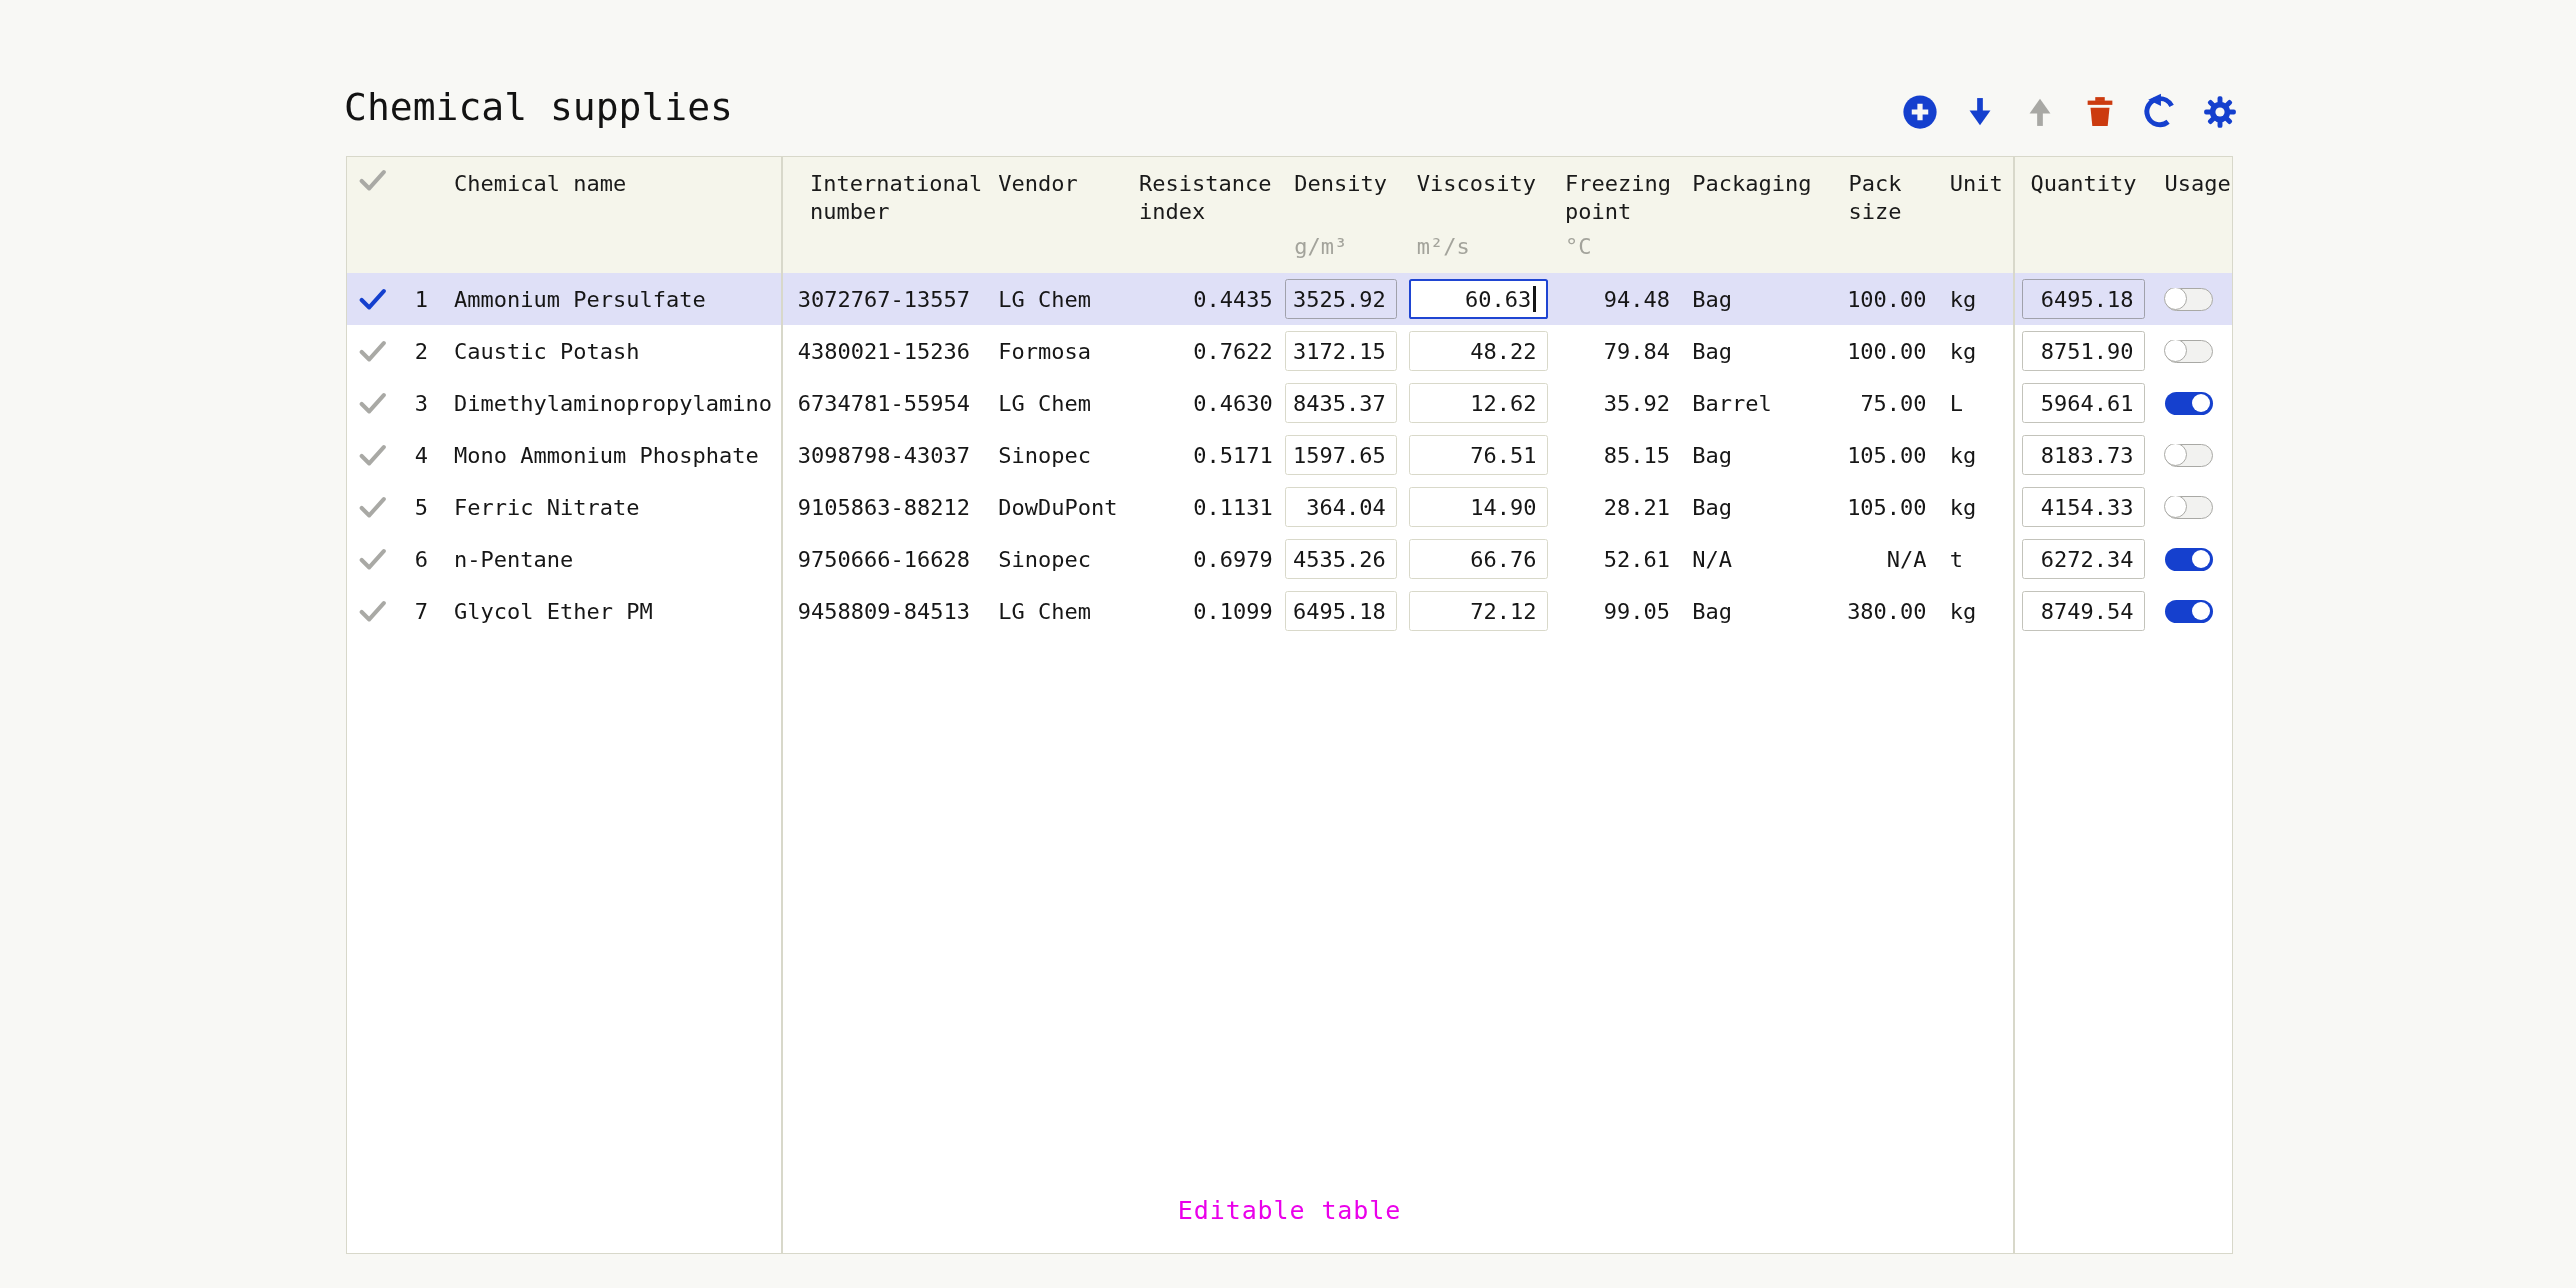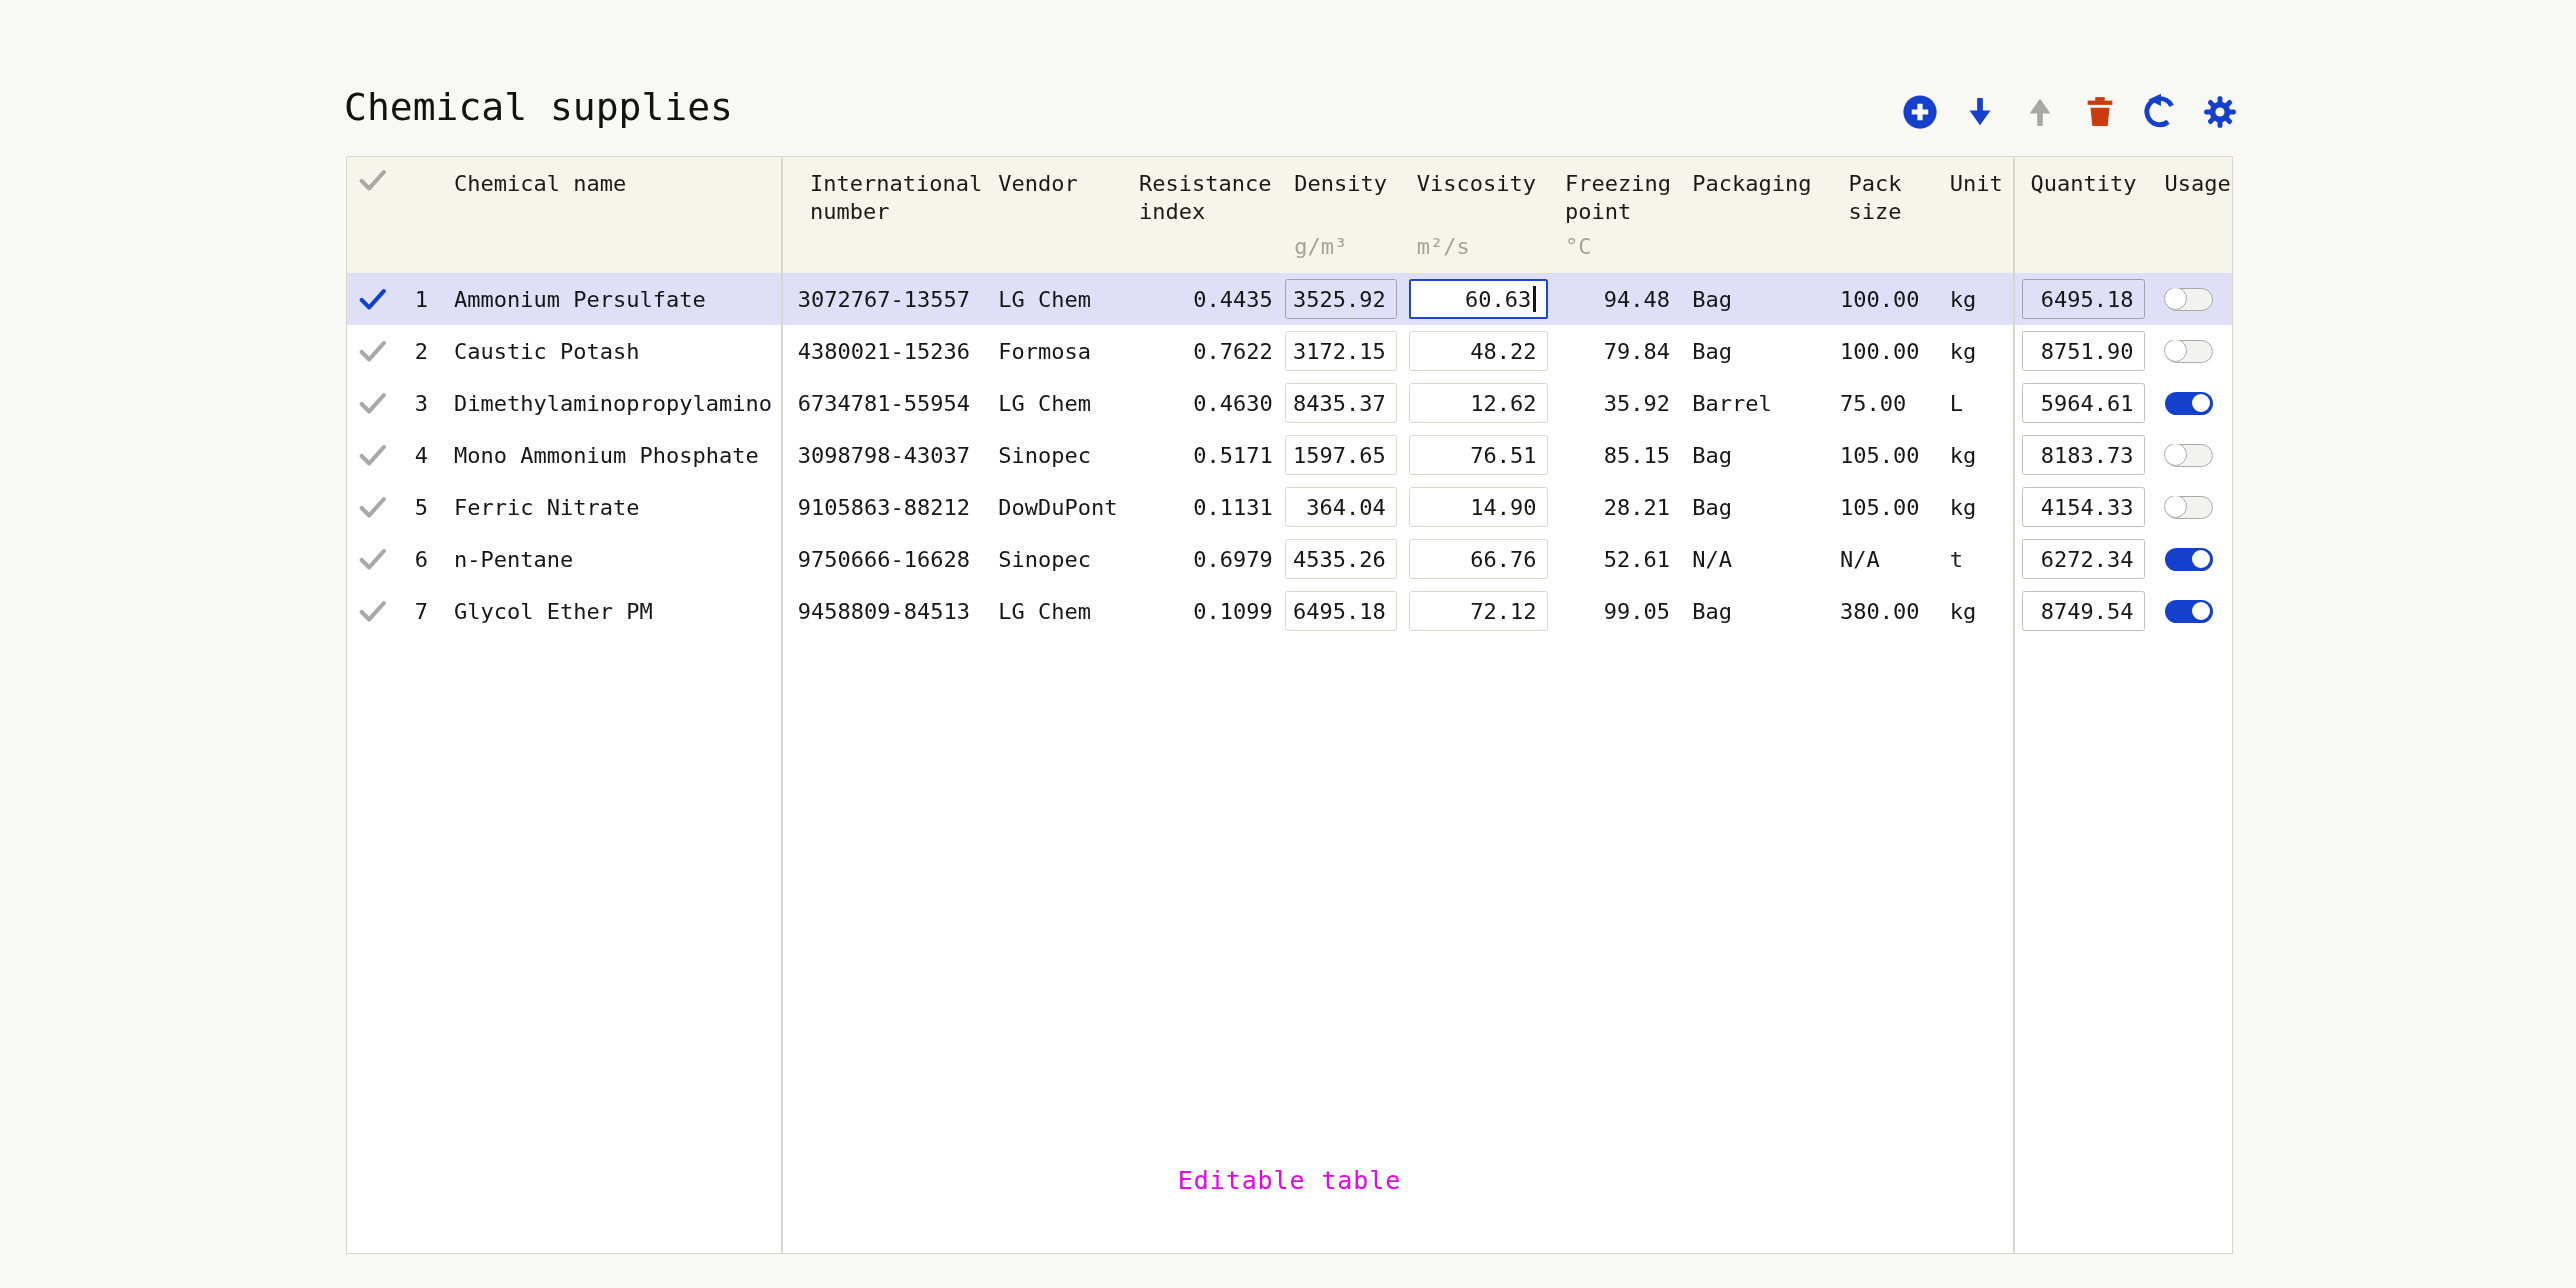--- a/index.html
+++ b/index.html
@@ -75,21 +75,21 @@
   .tr{height:52px;align-items:center;font-size:22px;white-space:nowrap;background:#ffffff;}
   .tr.selected{background:var(--sel);}
   .td{overflow:hidden;}
   .c-num{text-align:right;padding-right:6.9px;}
   .c-name{padding-left:19px;}
   .c-intl{padding-left:13.7px;}
   .c-vendor{padding-left:10.3px;}
   .c-resist{text-align:right;padding-right:5.2px;}
   .c-freeze{text-align:right;padding-right:12px;}
   .c-pack{padding-left:10.3px;}
-  .c-packsize{text-align:left;padding-right:9.4px;}
+  .c-packsize{text-align:right;padding-right:9.4px;}
   .c-unit{padding-left:13.7px;}
   .c-check{padding-left:12px;display:flex;align-items:center;}
   .c-usage{padding-left:15.5px;display:flex;align-items:center;}
 
   
   .check{width:27.5px;height:23px;color:#a9a9a5;}
   .check.checked{color:var(--blue);}
   .check svg{width:27.5px;height:23px;display:block;}
 
   
@@ -110,21 +110,21 @@
 
   
   .toggle{width:48px;height:23px;border-radius:13px;position:relative;box-sizing:border-box;cursor:pointer;}
   .toggle.off{background:#f2f2f0;border:1.7px solid #a9a9a5;}
   .toggle.off .knob{position:absolute;left:-1.7px;top:-1.7px;width:23px;height:23px;box-sizing:border-box;border-radius:50%;background:#ffffff;border:1.7px solid #a9a9a5;}
   .toggle.on{background:var(--blue);}
   .toggle.on .knob{position:absolute;right:2.6px;top:2.6px;width:18px;height:18px;border-radius:50%;background:#ffffff;}
 
   
   .caption{
-    position:absolute;left:346px;width:1887px;top:1166px;
+    position:absolute;left:346px;width:1887px;top:1196px;
     text-align:center;font-size:25px;color:var(--magenta);
     letter-spacing:0.9px;
   }
 </style>
 </head>
 <body style="--blue: #1540ce; --red: #cc3b0f; --sel: #dfe0f7; --header-bg: #f5f5eb; --line: #d8d8ca; --magenta: #ea00ea;">
 
 <div class="page">
 
   <div class="title">Chemical supplies</div>

